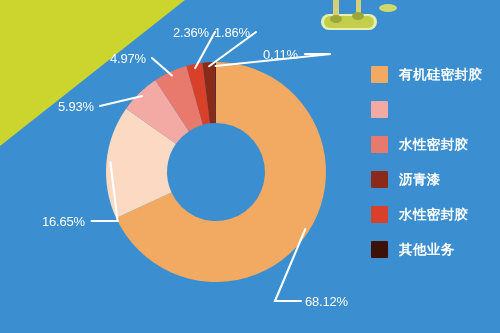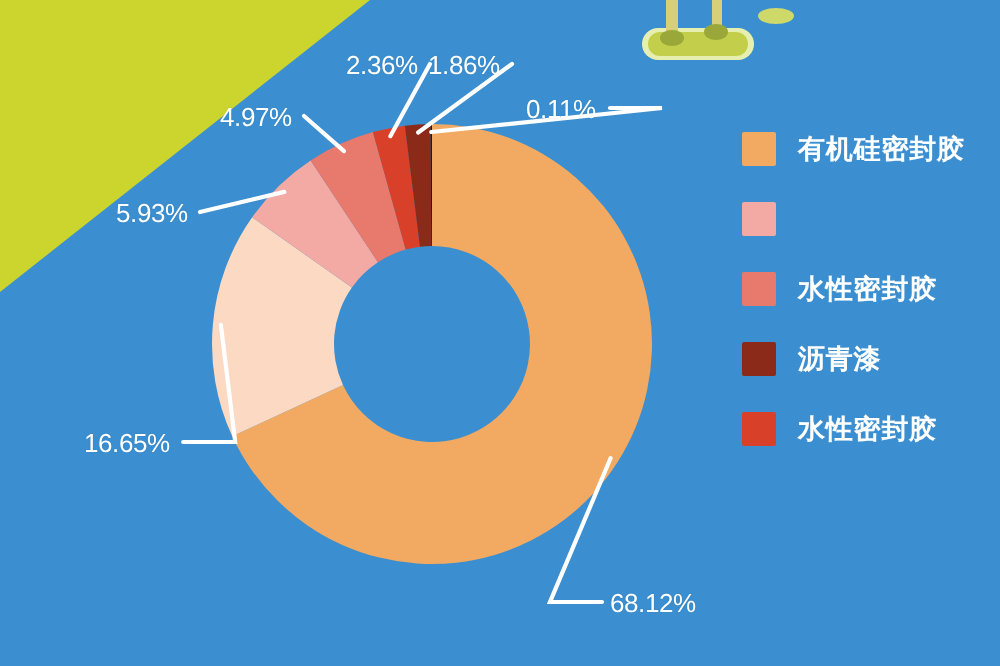--- a/index.html
+++ b/index.html
@@ -121,15 +121,19 @@
         <span class="legend-label">水性密封胶</span>
       </div>
       <div class="legend-row">
         <span class="legend-swatch" style="background: rgb(139, 42, 24);"></span>
         <span class="legend-label">沥青漆</span>
       </div>
       <div class="legend-row">
         <span class="legend-swatch" style="background: rgb(216, 64, 42);"></span>
         <span class="legend-label">水性密封胶</span>
       </div>
+      <div class="legend-row">
+        <span class="legend-swatch" style="background: rgb(61, 17, 8);"></span>
+        <span class="legend-label">其他业务</span>
+      </div>
     </div>
 
 </div>
 
 </body></html>

